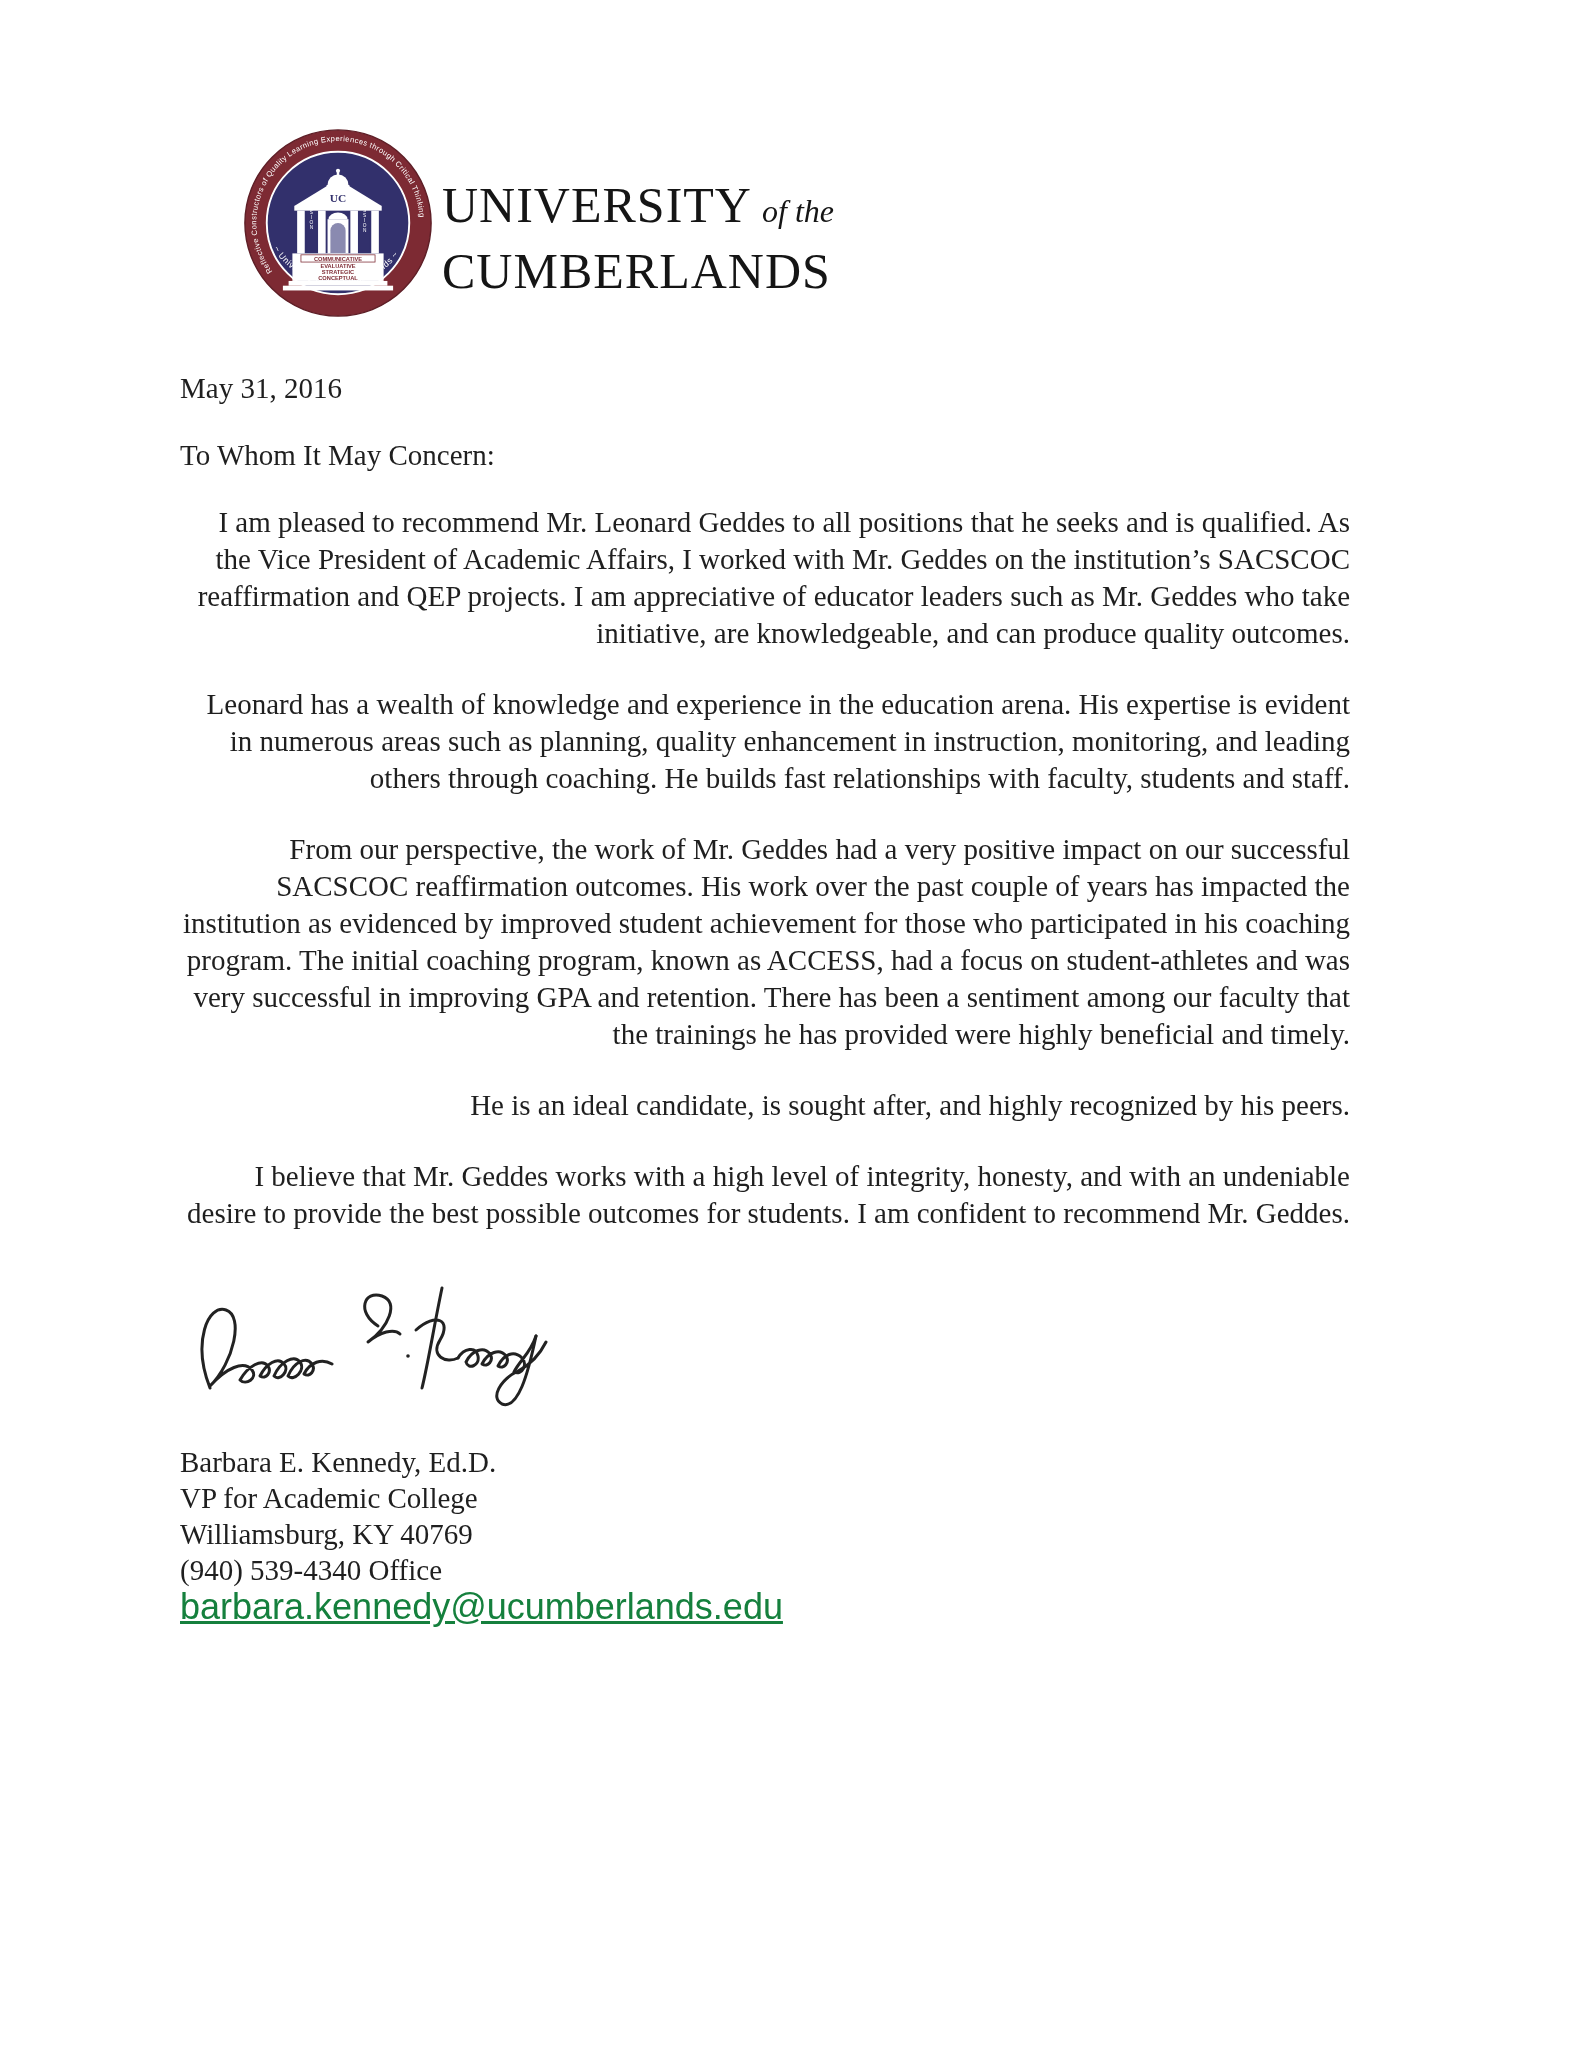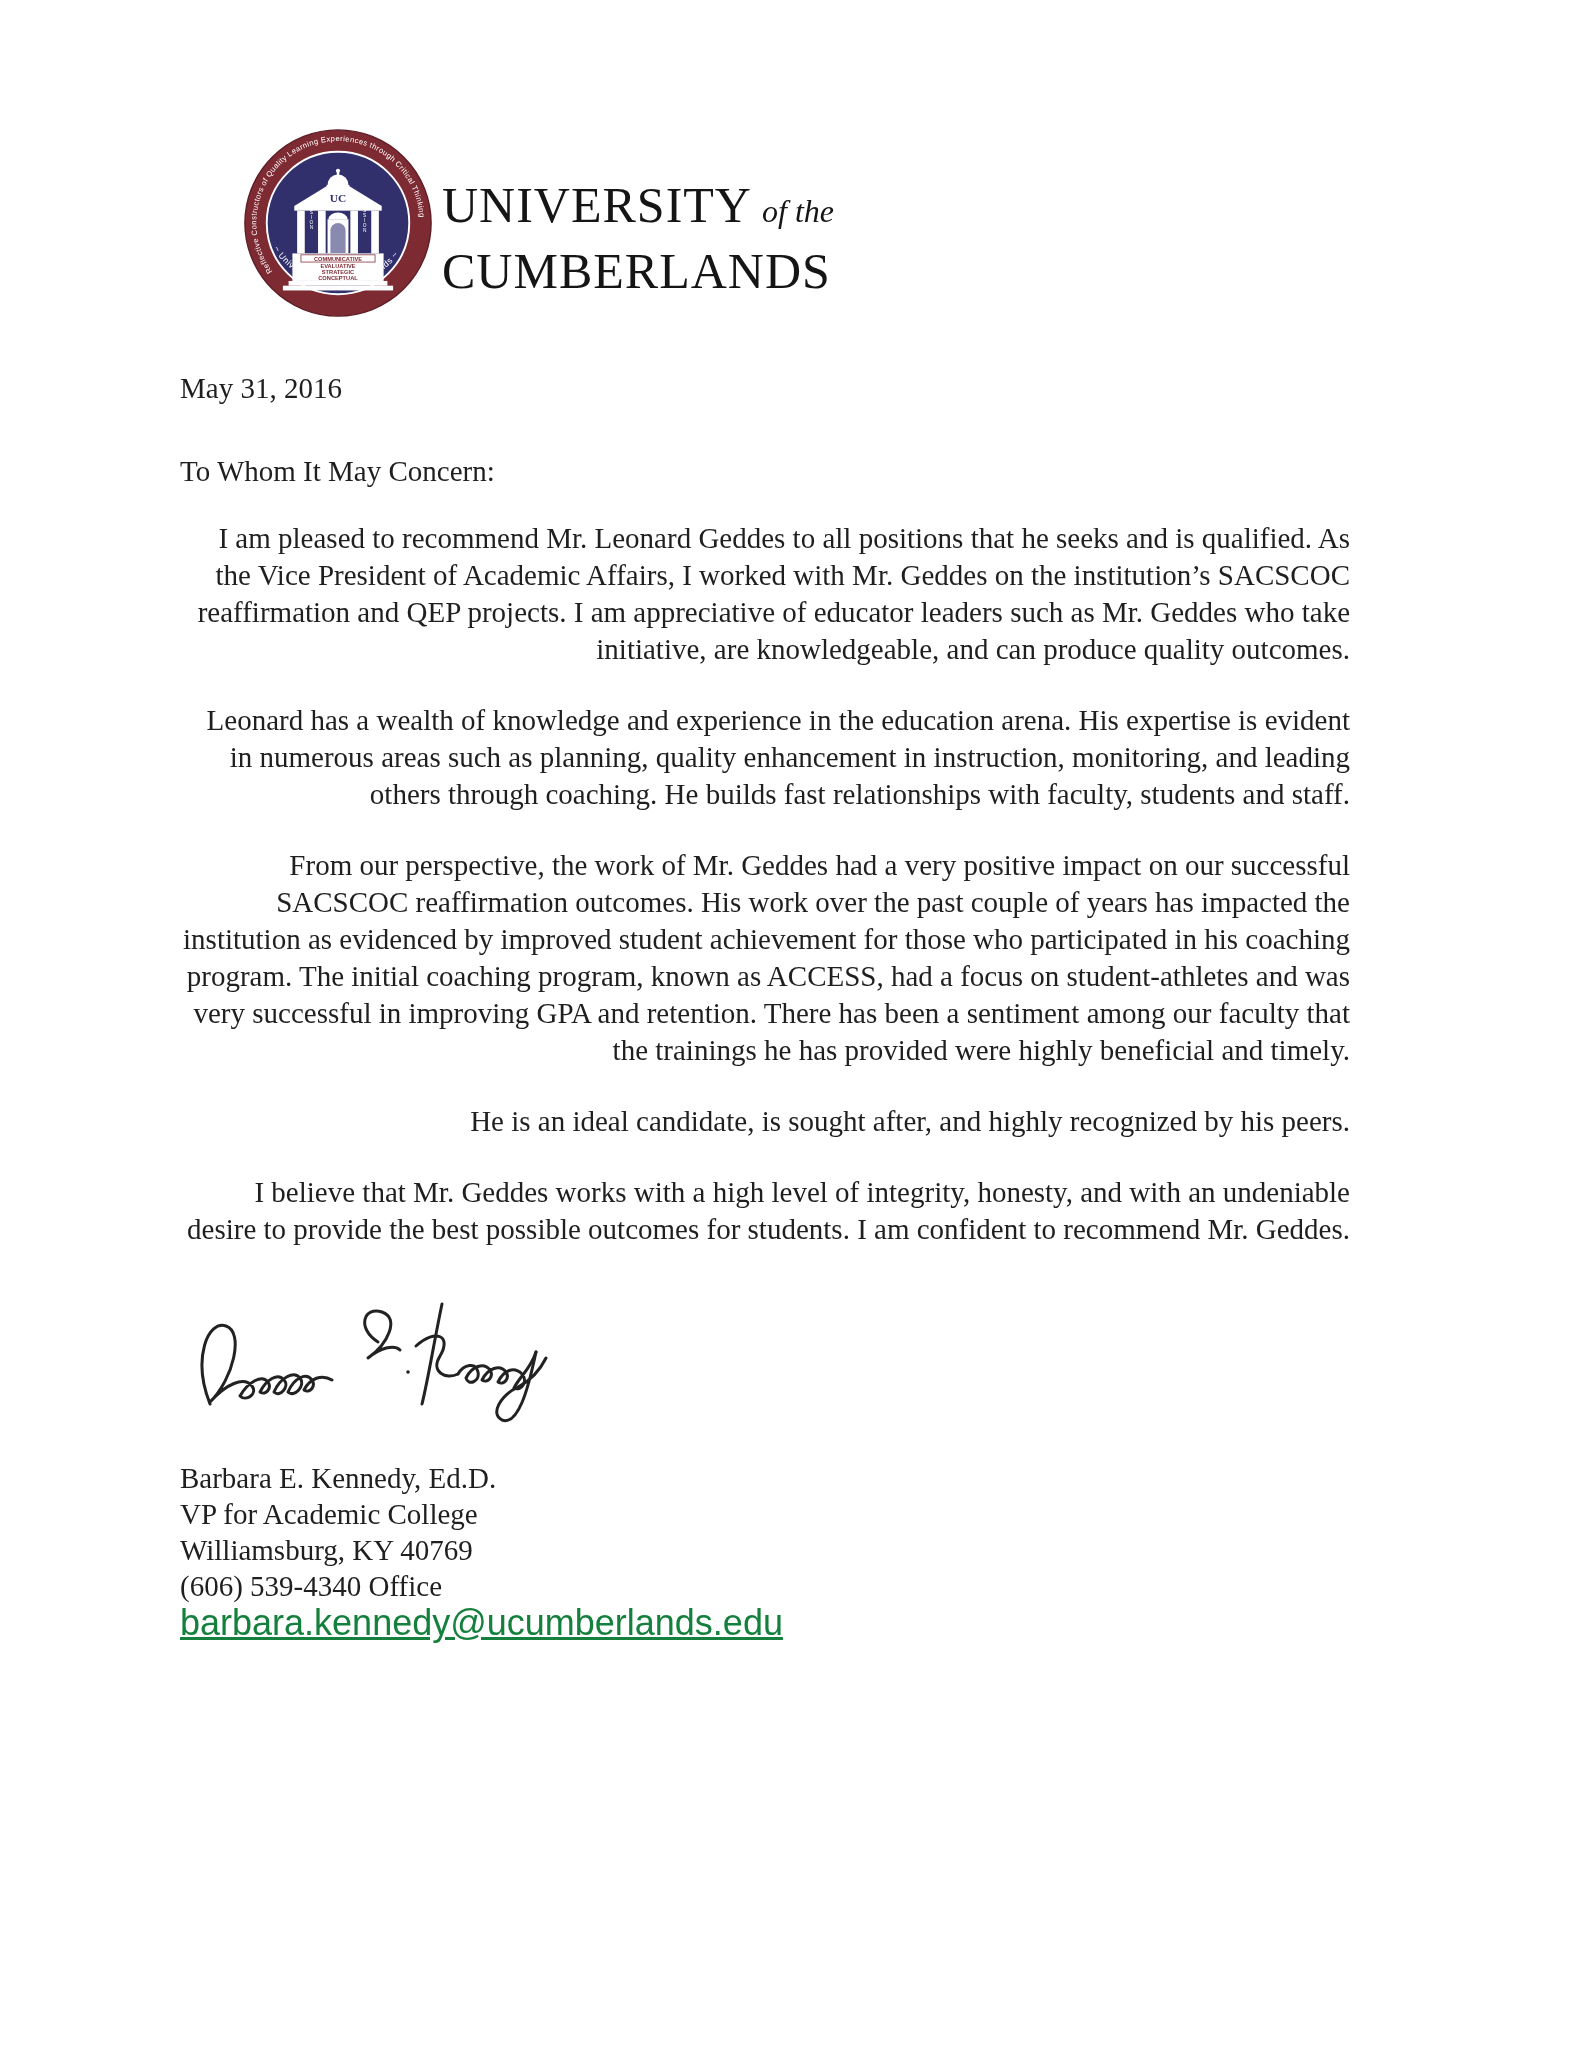--- a/index.html
+++ b/index.html
@@ -35,21 +35,21 @@
   
   .letter-body {
     position: absolute;
     left: 180px;
     top: 370px;
     width: 1170px;
     font-size: 29px;
     line-height: 37px;
     color: #1f1f1f;
   }
-  .date { margin-bottom: 46px; }
+  .date { margin-bottom: 30px; }
   .salutation { margin-bottom: 30px; margin-top: 12px; }
   .para { margin-bottom: 34px; text-align: right; }
 
   .signature-wrap {
     margin-top: 6px;
     height: 172px;
     width: 390px;
   }
   .sig-block { margin-top: 6px; }
   .sig-block p { line-height: 36px; }
@@ -144,17 +144,17 @@
           <path d="M278,92 C284,82 296,80 298,90 C300,100 288,104 286,96 C292,84 304,80 310,88 C314,94 308,102 302,98 C308,86 320,82 326,90 C330,96 324,104 318,100 C324,88 334,84 342,92 C348,98 342,110 334,106 C340,94 350,88 356,70"></path>
           <path d="M356,70 C348,108 338,144 322,138 C310,132 320,114 338,105 C350,99 360,88 366,76"></path>
         </g>
       </svg>
     </div>
 
     <div class="sig-block">
       <p>Barbara E. Kennedy, Ed.D.</p>
       <p>VP for Academic College</p>
       <p>Williamsburg, KY  40769</p>
-      <p>(606) 539-4340 Office</p>
+      <p>(940) 539-4340 Office</p>
       <a class="email-link">barbara.kennedy@ucumberlands.edu</a>
     </div>
   </main>
 </div>
 
 </body></html>

